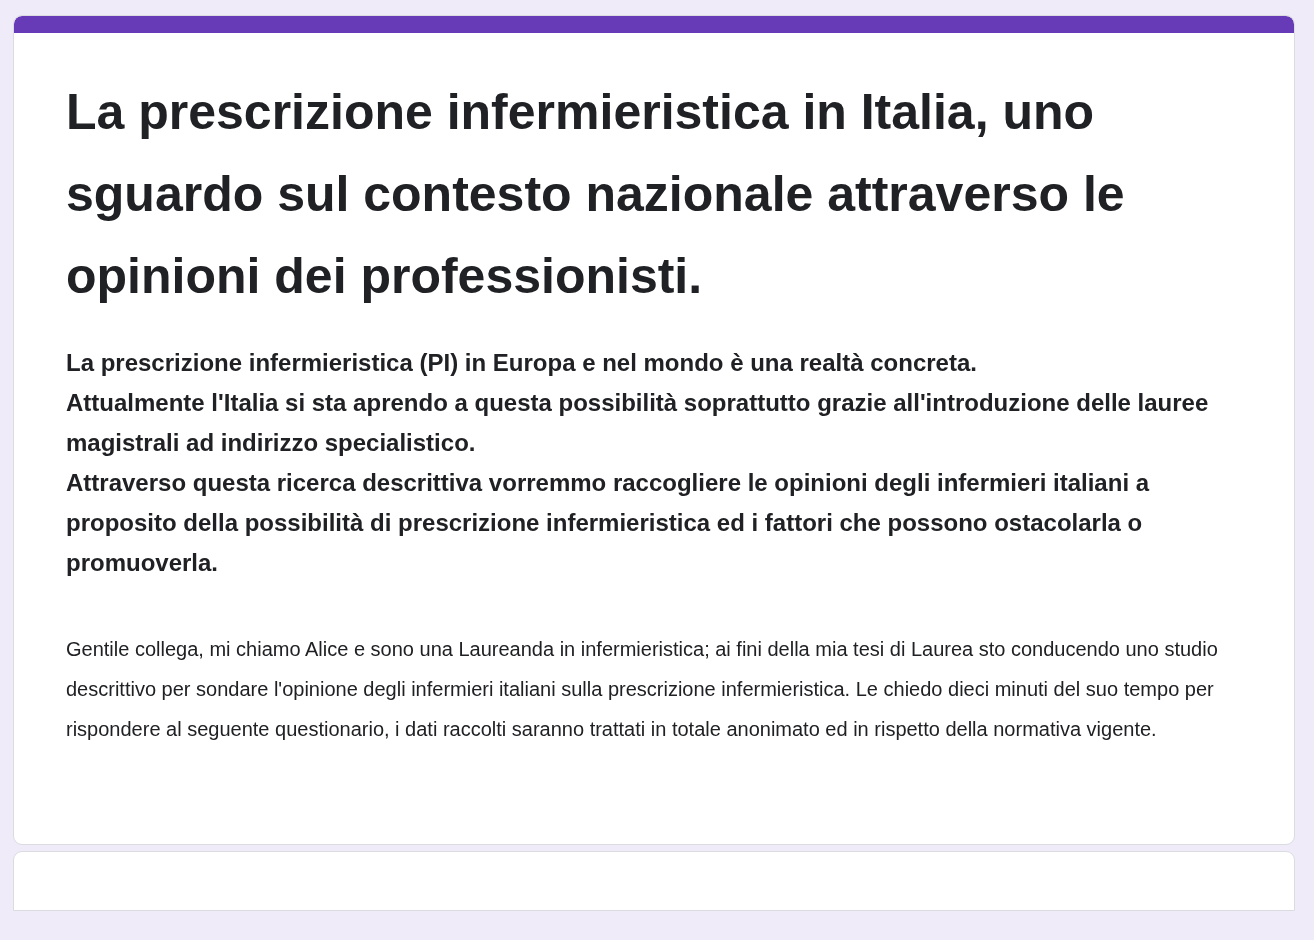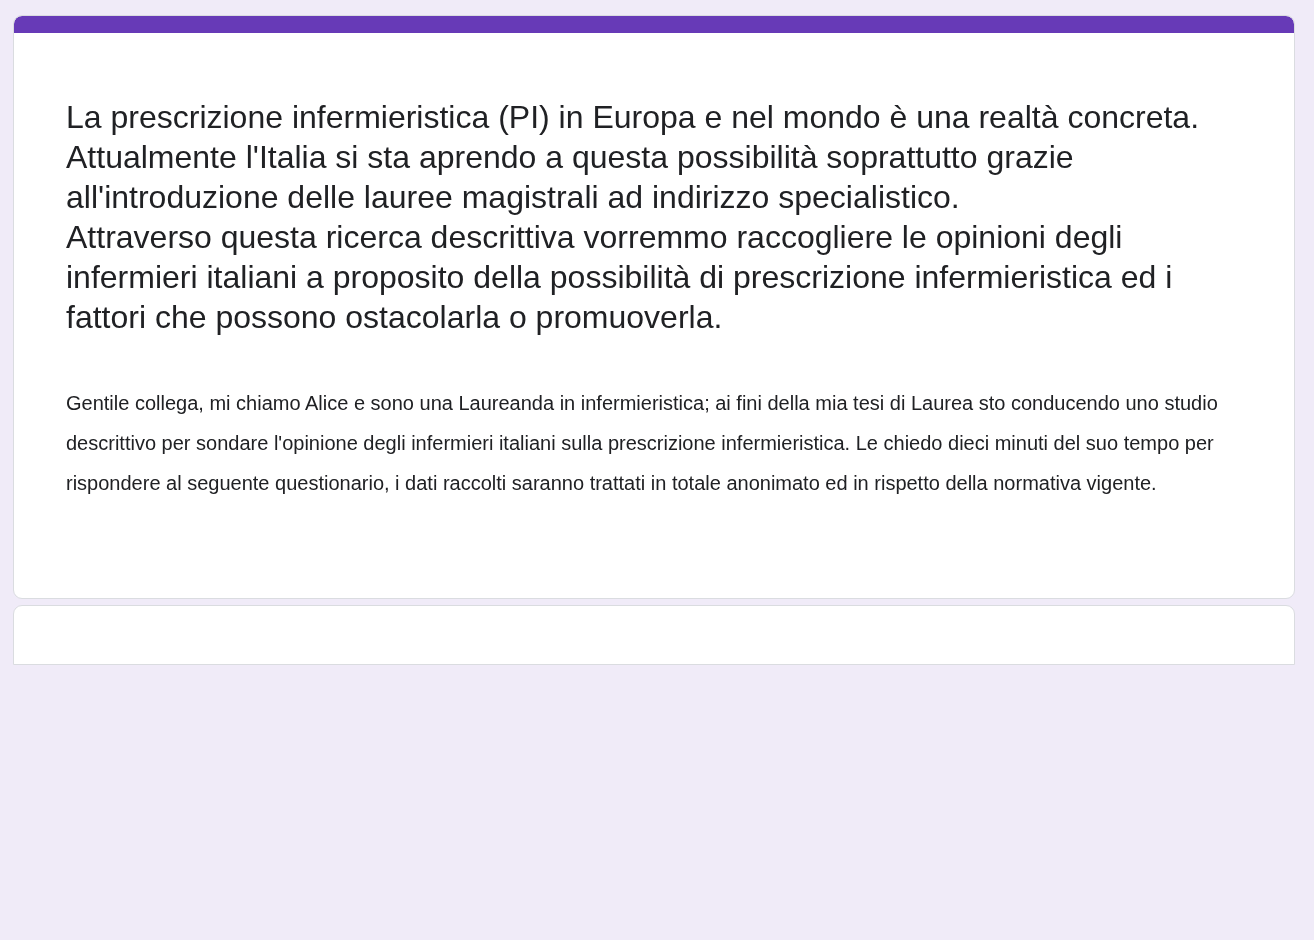--- a/index.html
+++ b/index.html
@@ -43,22 +43,22 @@
     font-weight: 700;
     letter-spacing: 0;
     color: #202124;
   }
   .desc {
     white-space: pre-line;
     color: #202124;
   }
   .desc-bold {
     margin: 26px 0 4px 0;
-    font-size: 32px;
-    font-weight: 400;
+    font-size: 24px;
+    font-weight: 700;
     line-height: 40px;
   }
   .desc-regular {
     margin: 46px 0 0 0;
     font-size: 20px;
     font-weight: 400;
     line-height: 40px;
   }
   .next-card {
     margin-top: 6px;
@@ -67,20 +67,21 @@
   }
 </style>
 </head>
 <body>
 
 <div class="page">
 
   <section class="card header-card">
     <div class="accent-bar"></div>
     <div class="card-content">
+      <h1 class="form-title">La prescrizione infermieristica in Italia, uno sguardo sul contesto nazionale attraverso le opinioni dei professionisti.</h1>
       <p class="desc desc-bold">La prescrizione infermieristica (PI) in Europa e nel mondo è una realtà concreta.
 Attualmente l'Italia si sta aprendo a questa possibilità soprattutto grazie all'introduzione delle lauree magistrali ad indirizzo specialistico.
 Attraverso questa ricerca descrittiva vorremmo raccogliere le opinioni degli infermieri italiani a proposito della possibilità di prescrizione infermieristica ed i fattori che possono ostacolarla o promuoverla.</p>
       <p class="desc desc-regular">Gentile collega, mi chiamo Alice e sono una Laureanda in infermieristica; ai fini della mia tesi di Laurea sto conducendo uno studio descrittivo per sondare l'opinione degli infermieri italiani sulla prescrizione infermieristica. Le chiedo dieci minuti del suo tempo per rispondere al seguente questionario, i dati raccolti saranno trattati in totale anonimato ed in rispetto della normativa vigente.</p>
     </div>
   </section>
 
   <section class="card next-card"></section>
 
 </div>

